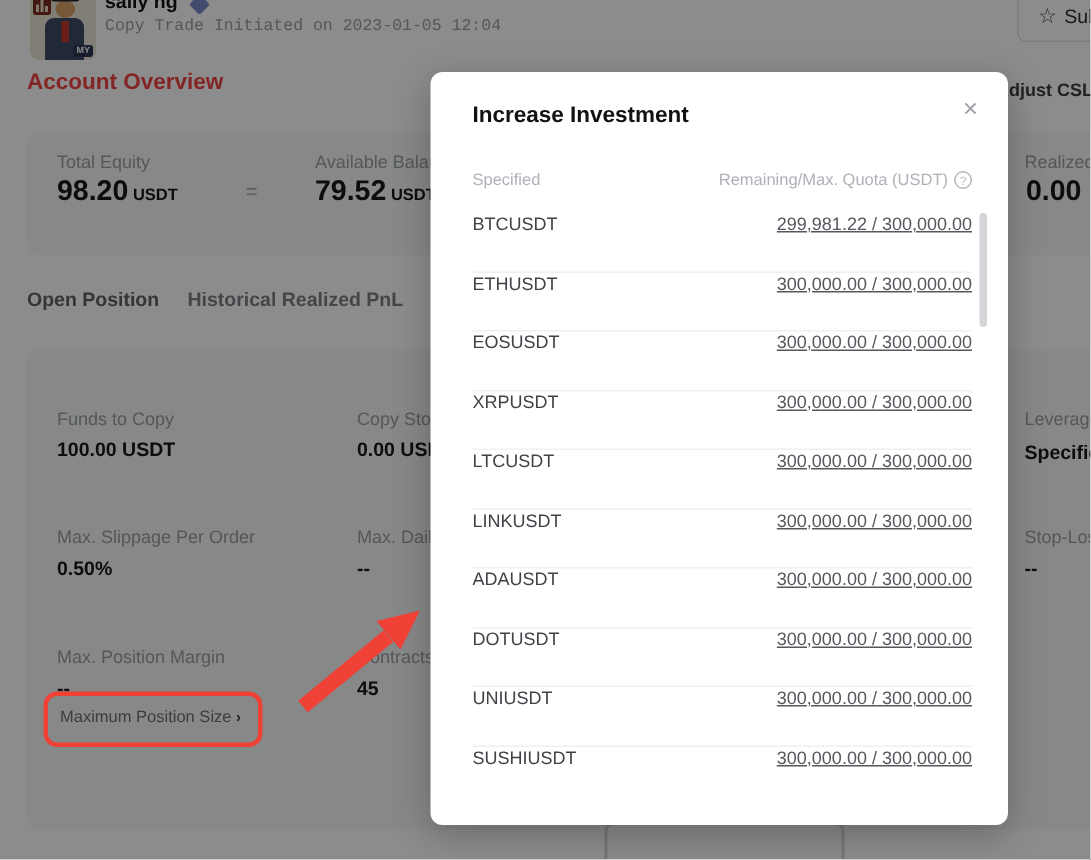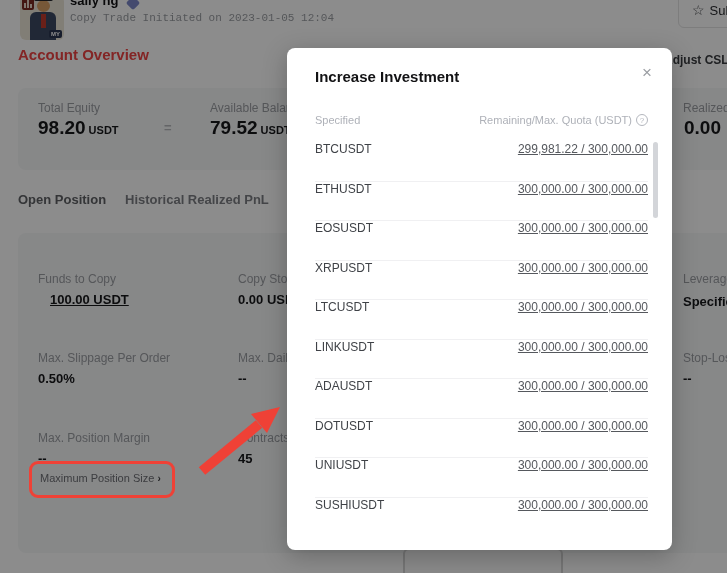--- a/index.html
+++ b/index.html
@@ -127,21 +127,21 @@
       </div>
       <div class="lbl" style="left:665px;top:13px;">Realized PnL</div>
       <div class="big-val" style="left:666px;top:29px;">0.00</div>
     </div>
 
     <div class="tab tab-active" style="left:18px;">Open Position</div>
     <div class="tab tab-inactive" style="left:125px;">Historical Realized PnL</div>
 
     <div class="card card2">
       <div class="lbl" style="left:20px;top:39px;">Funds to Copy</div>
-      <div class="val" style="left:32px;top:59px;text-decoration:underline;">100.00 USDT</div>
+      <div class="val" style="left:20px;top:59px;">100.00 USDT</div>
 
       <div class="lbl" style="left:220px;top:39px;">Copy Stop Loss</div>
       <div class="val" style="left:220px;top:59px;">0.00 USDT</div>
 
       <div class="lbl" style="left:665px;top:39px;">Leverage</div>
       <div class="val" style="left:665px;top:61px;">Specified</div>
 
       <div class="lbl" style="left:20px;top:118px;">Max. Slippage Per Order</div>
       <div class="val" style="left:20px;top:138px;">0.50%</div>
 

